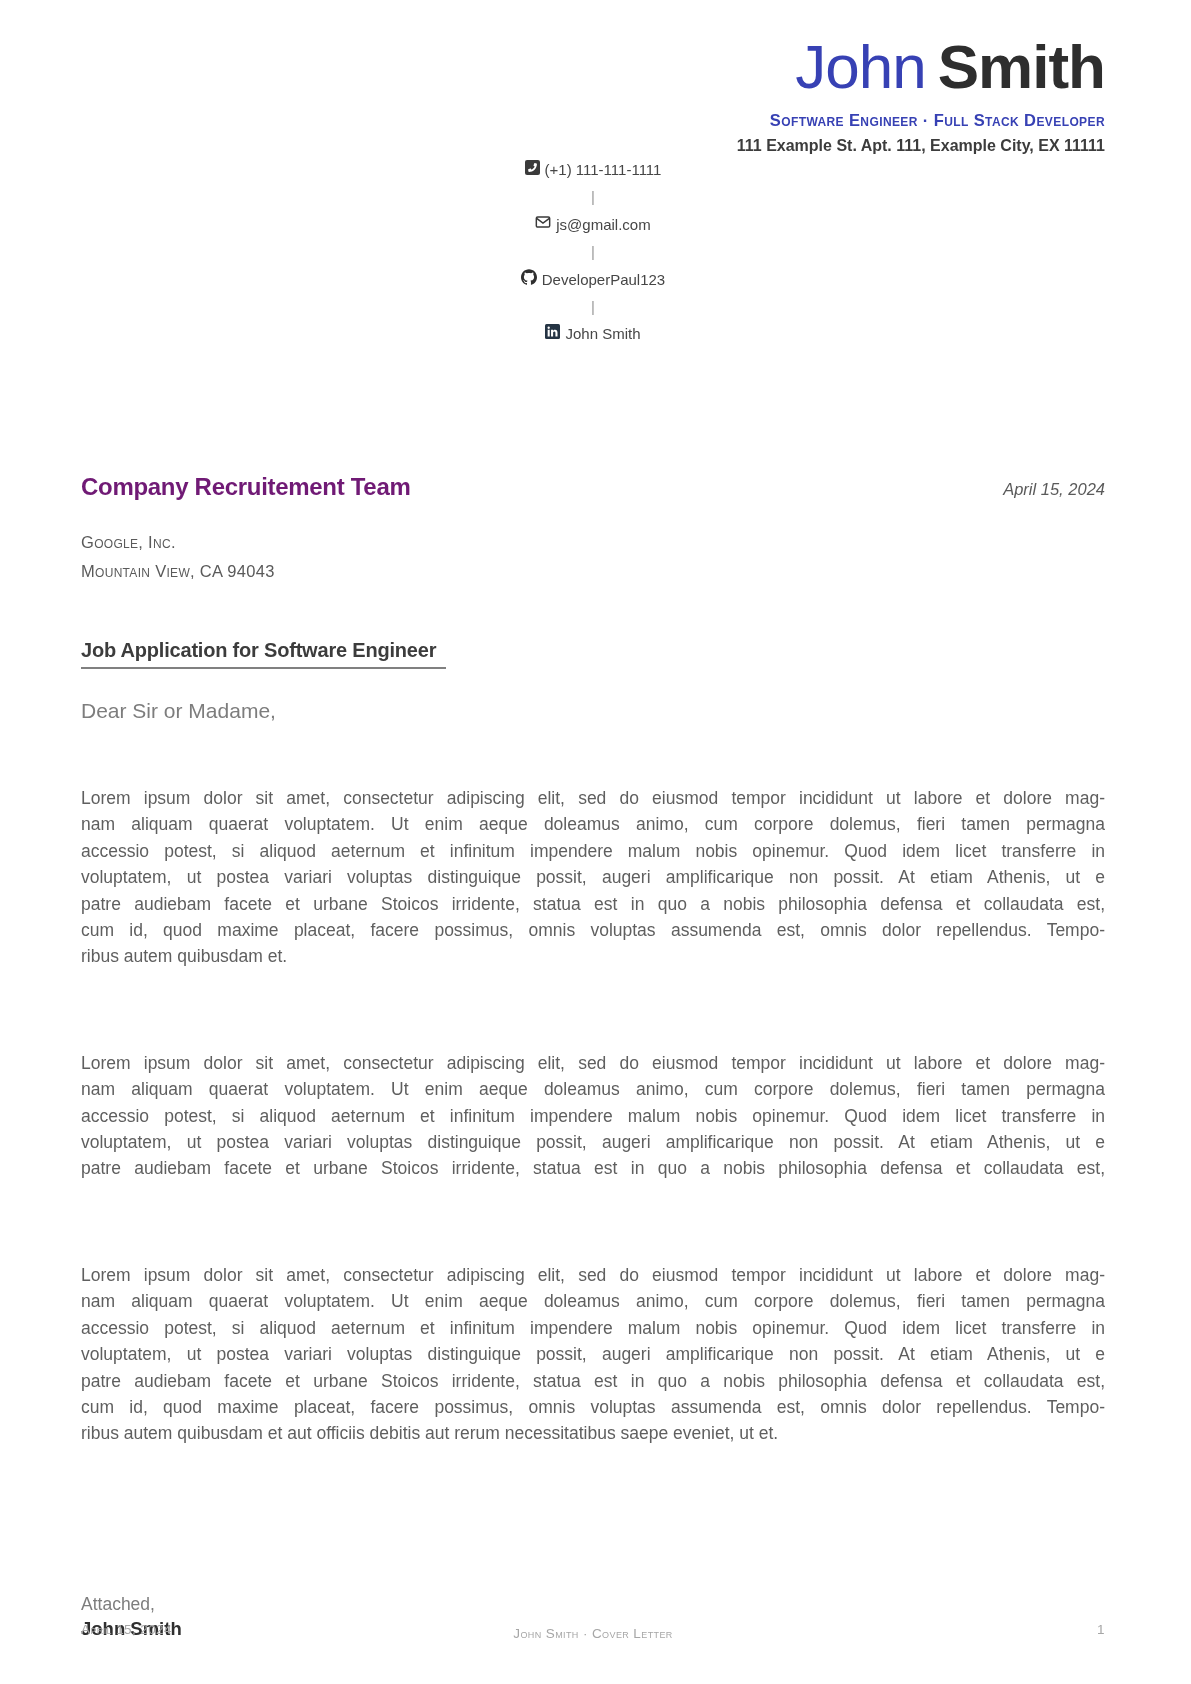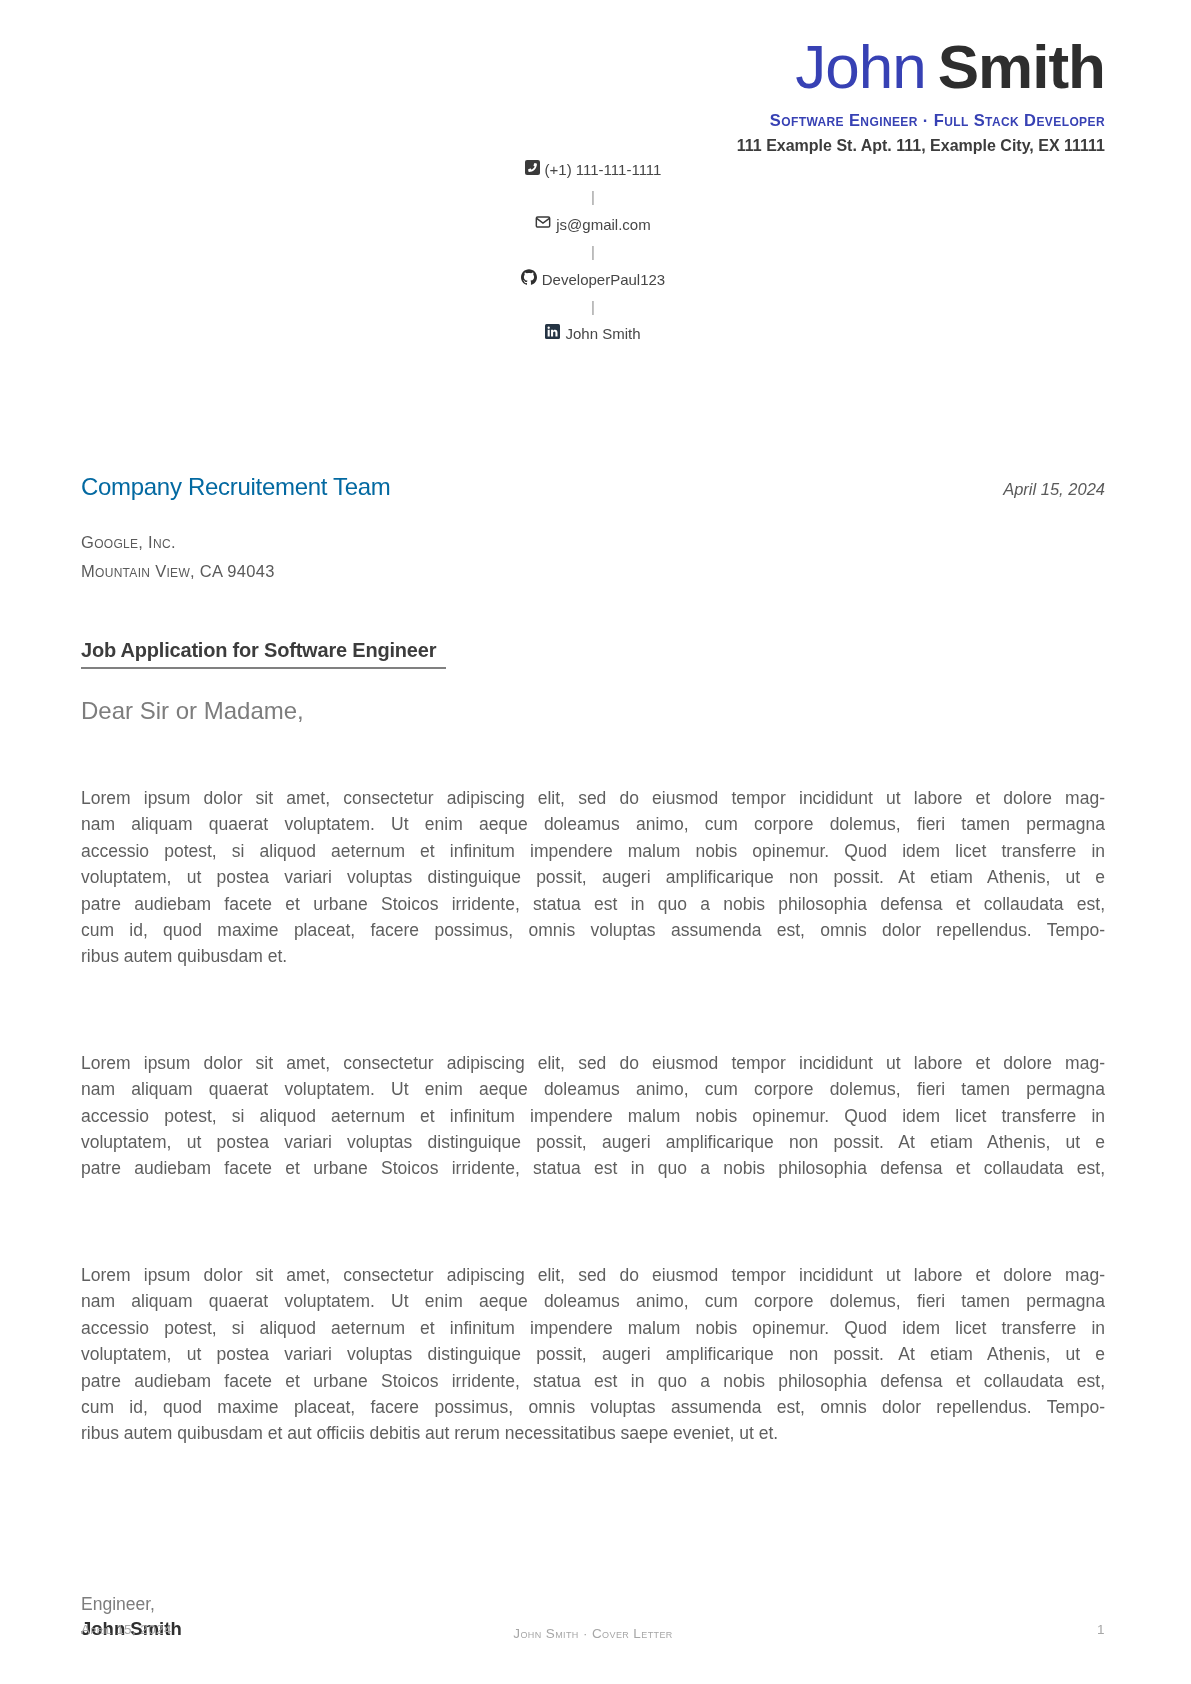--- a/index.html
+++ b/index.html
@@ -54,22 +54,22 @@
   
   .recipient-row {
     margin-top: 128px;
     display: flex;
     justify-content: space-between;
     align-items: baseline;
   }
   .recipient-name {
     font-size: 24px;
     line-height: 30px;
-    font-weight: 400;
-    color: #0369a1;
+    font-weight: 700;
+    color: #701a75;
     letter-spacing: -0.3px;
     text-align: center;
   }
   .letter-date {
     font-style: italic;
     color: #5a5a5a;
     font-size: 16.5px;
   }
   .company-block { margin-top: 26px; }
   .company-line {
@@ -89,21 +89,21 @@
     font-weight: 700;
     color: #3c3c3c;
     letter-spacing: -0.2px;
     border-bottom: 2px solid #808080;
     padding-right: 10px;
     padding-bottom: 4px;
   }
   .salutation {
     margin-top: 31px;
     color: #7d7d7d;
-    font-size: 24px;
+    font-size: 21px;
     line-height: 22px;
   }
 
   
   .letter-body { margin-top: 63px; }
   .para { margin-bottom: 80px; color: #5f5f5f; font-size: 17.5px; }
   .para:last-child { margin-bottom: 0; }
   .bline {
     line-height: 26.4px;
     text-align: justify;
@@ -234,21 +234,21 @@
           <div class="bline">nam aliquam quaerat voluptatem. Ut enim aeque doleamus animo, cum corpore dolemus, fieri tamen permagna</div>
           <div class="bline">accessio potest, si aliquod aeternum et infinitum impendere malum nobis opinemur. Quod idem licet transferre in</div>
           <div class="bline">voluptatem, ut postea variari voluptas distinguique possit, augeri amplificarique non possit. At etiam Athenis, ut e</div>
           <div class="bline">patre audiebam facete et urbane Stoicos irridente, statua est in quo a nobis philosophia defensa et collaudata est,</div>
           <div class="bline">cum id, quod maxime placeat, facere possimus, omnis voluptas assumenda est, omnis dolor repellendus. Tempo-</div>
           <div class="bline last">ribus autem quibusdam et aut officiis debitis aut rerum necessitatibus saepe eveniet, ut et.</div>
         </div>
       </div>
 
     <div class="closing">
-      <div class="valediction">Engineer,</div>
+      <div class="valediction">Attached,</div>
       <div class="signature">John Smith</div>
     </div>
 
     <div class="enclosure">Attached: Curriculum Vitae</div>
 
   </div>
 
   <div class="footer">
     <span class="footer-left">April 15, 2024</span>
     <span class="footer-center">John Smith · Cover Letter</span>

